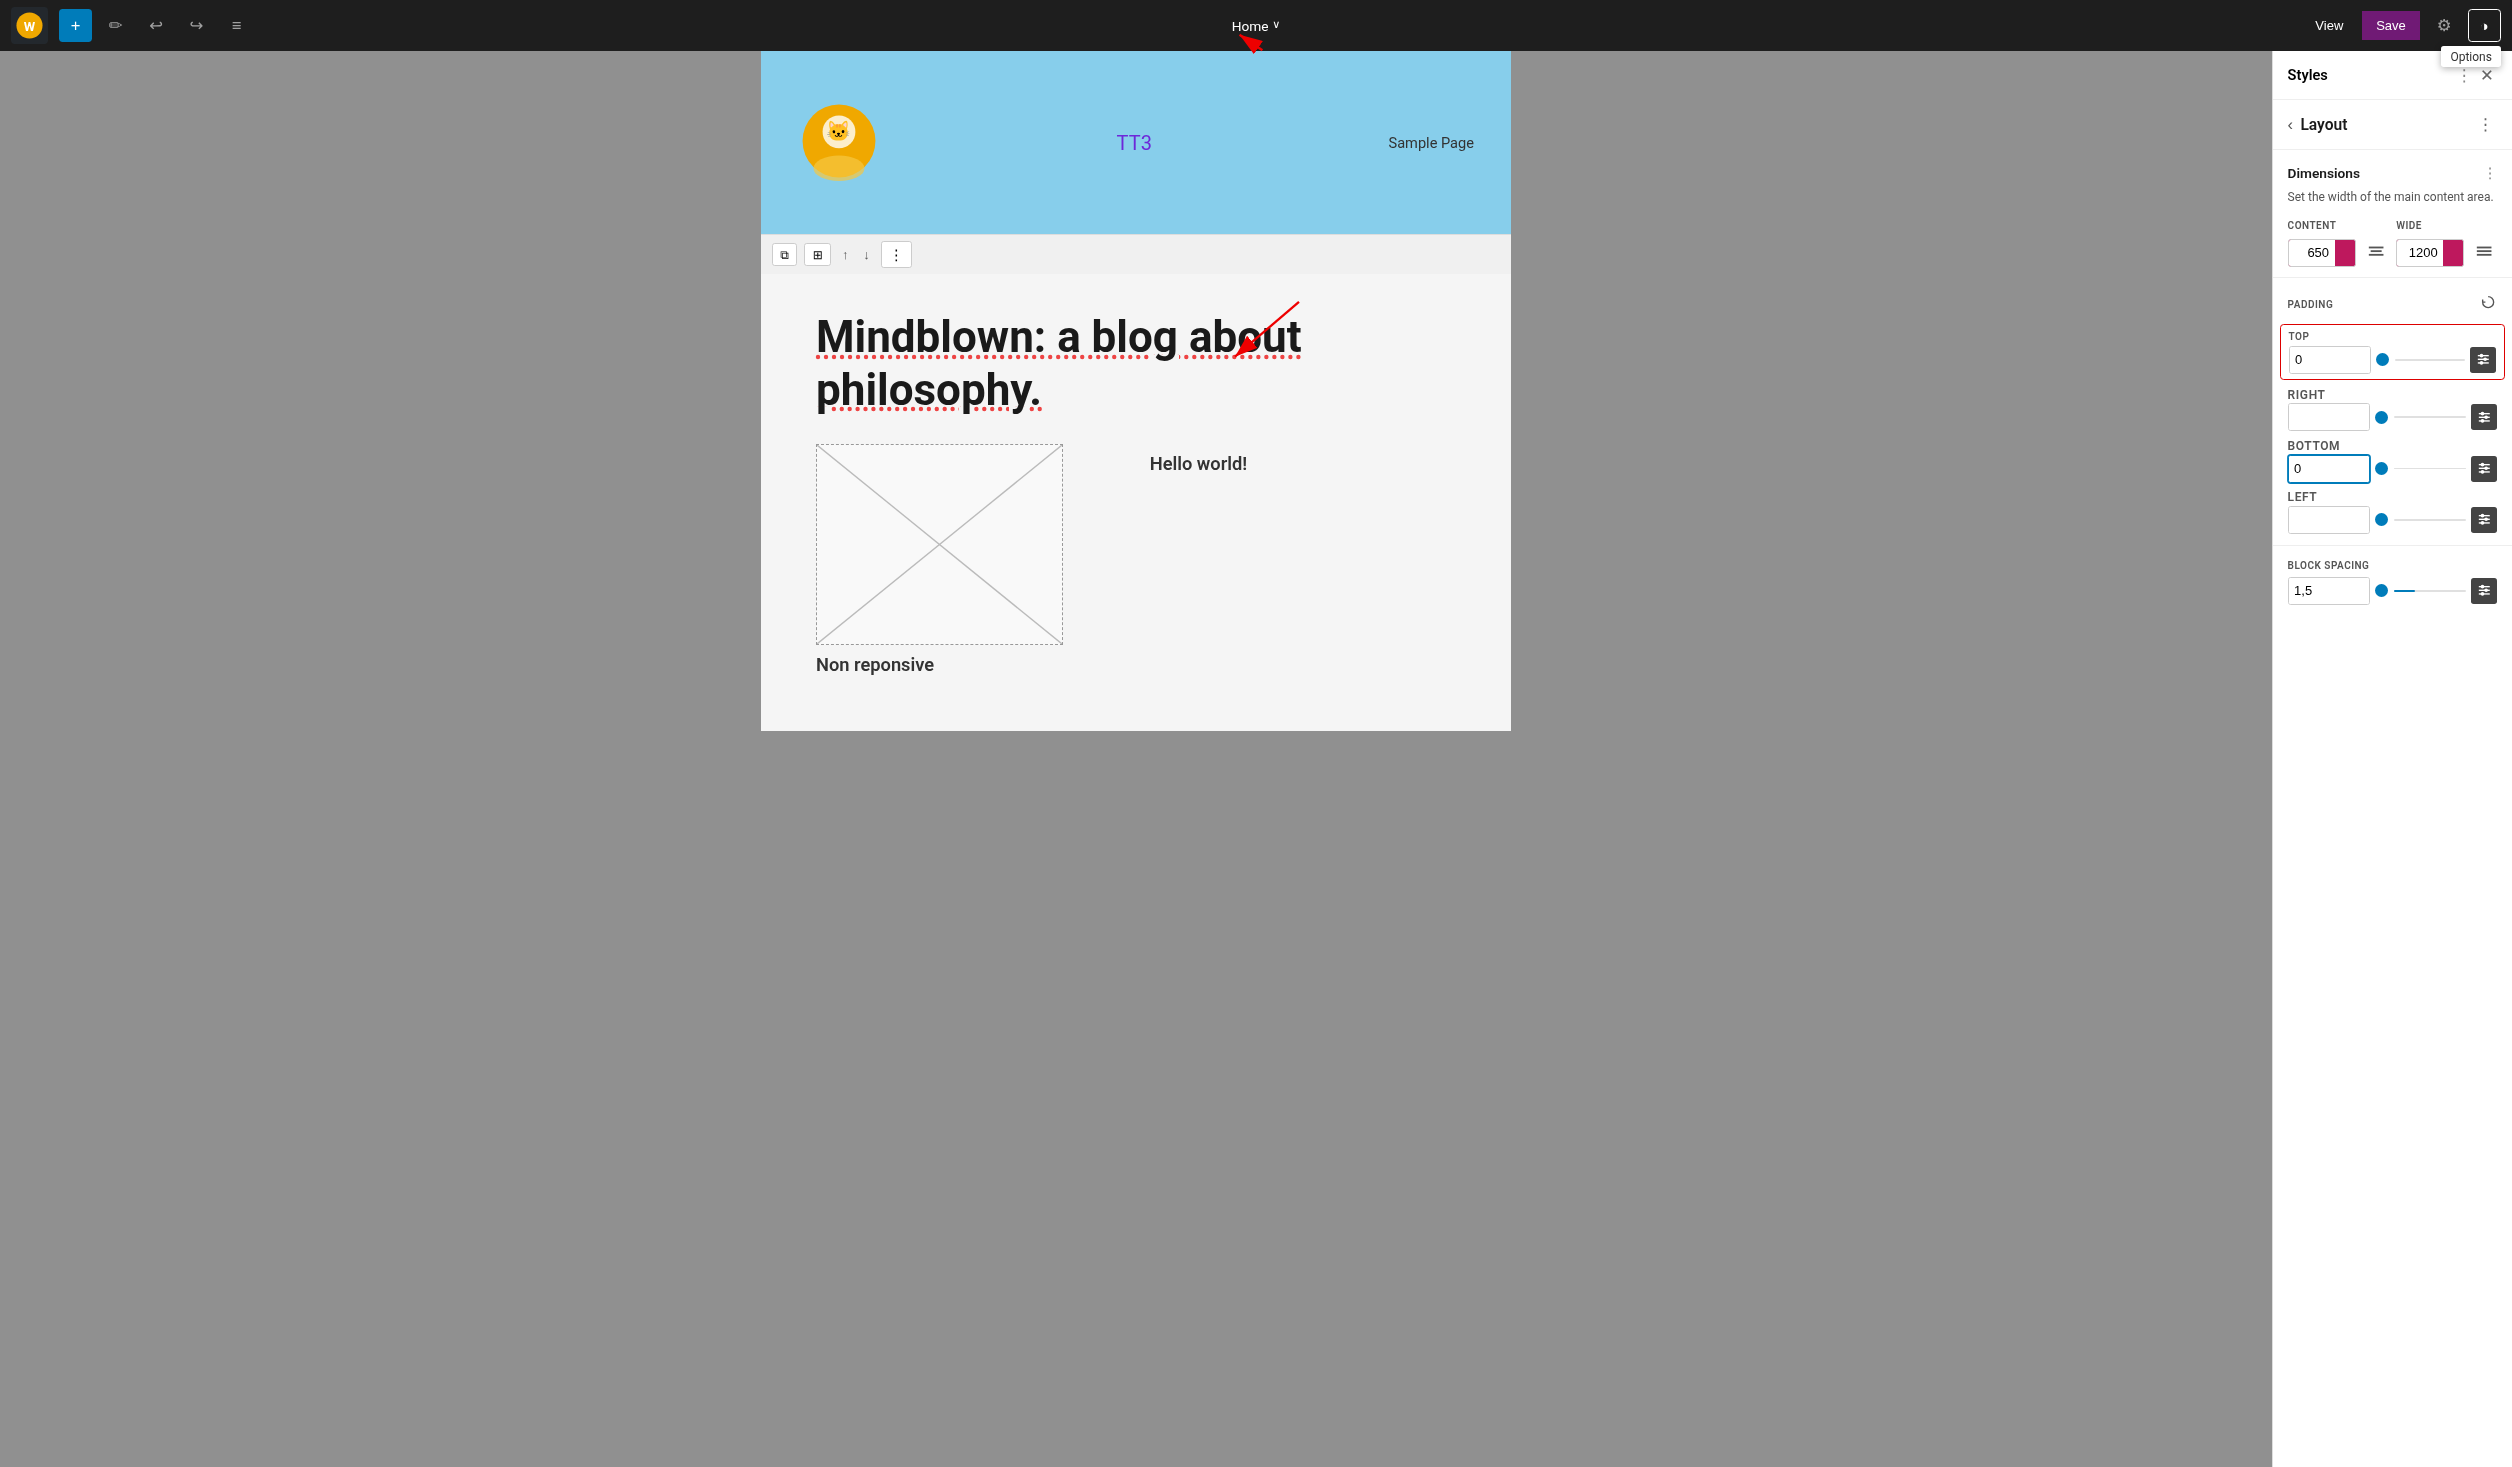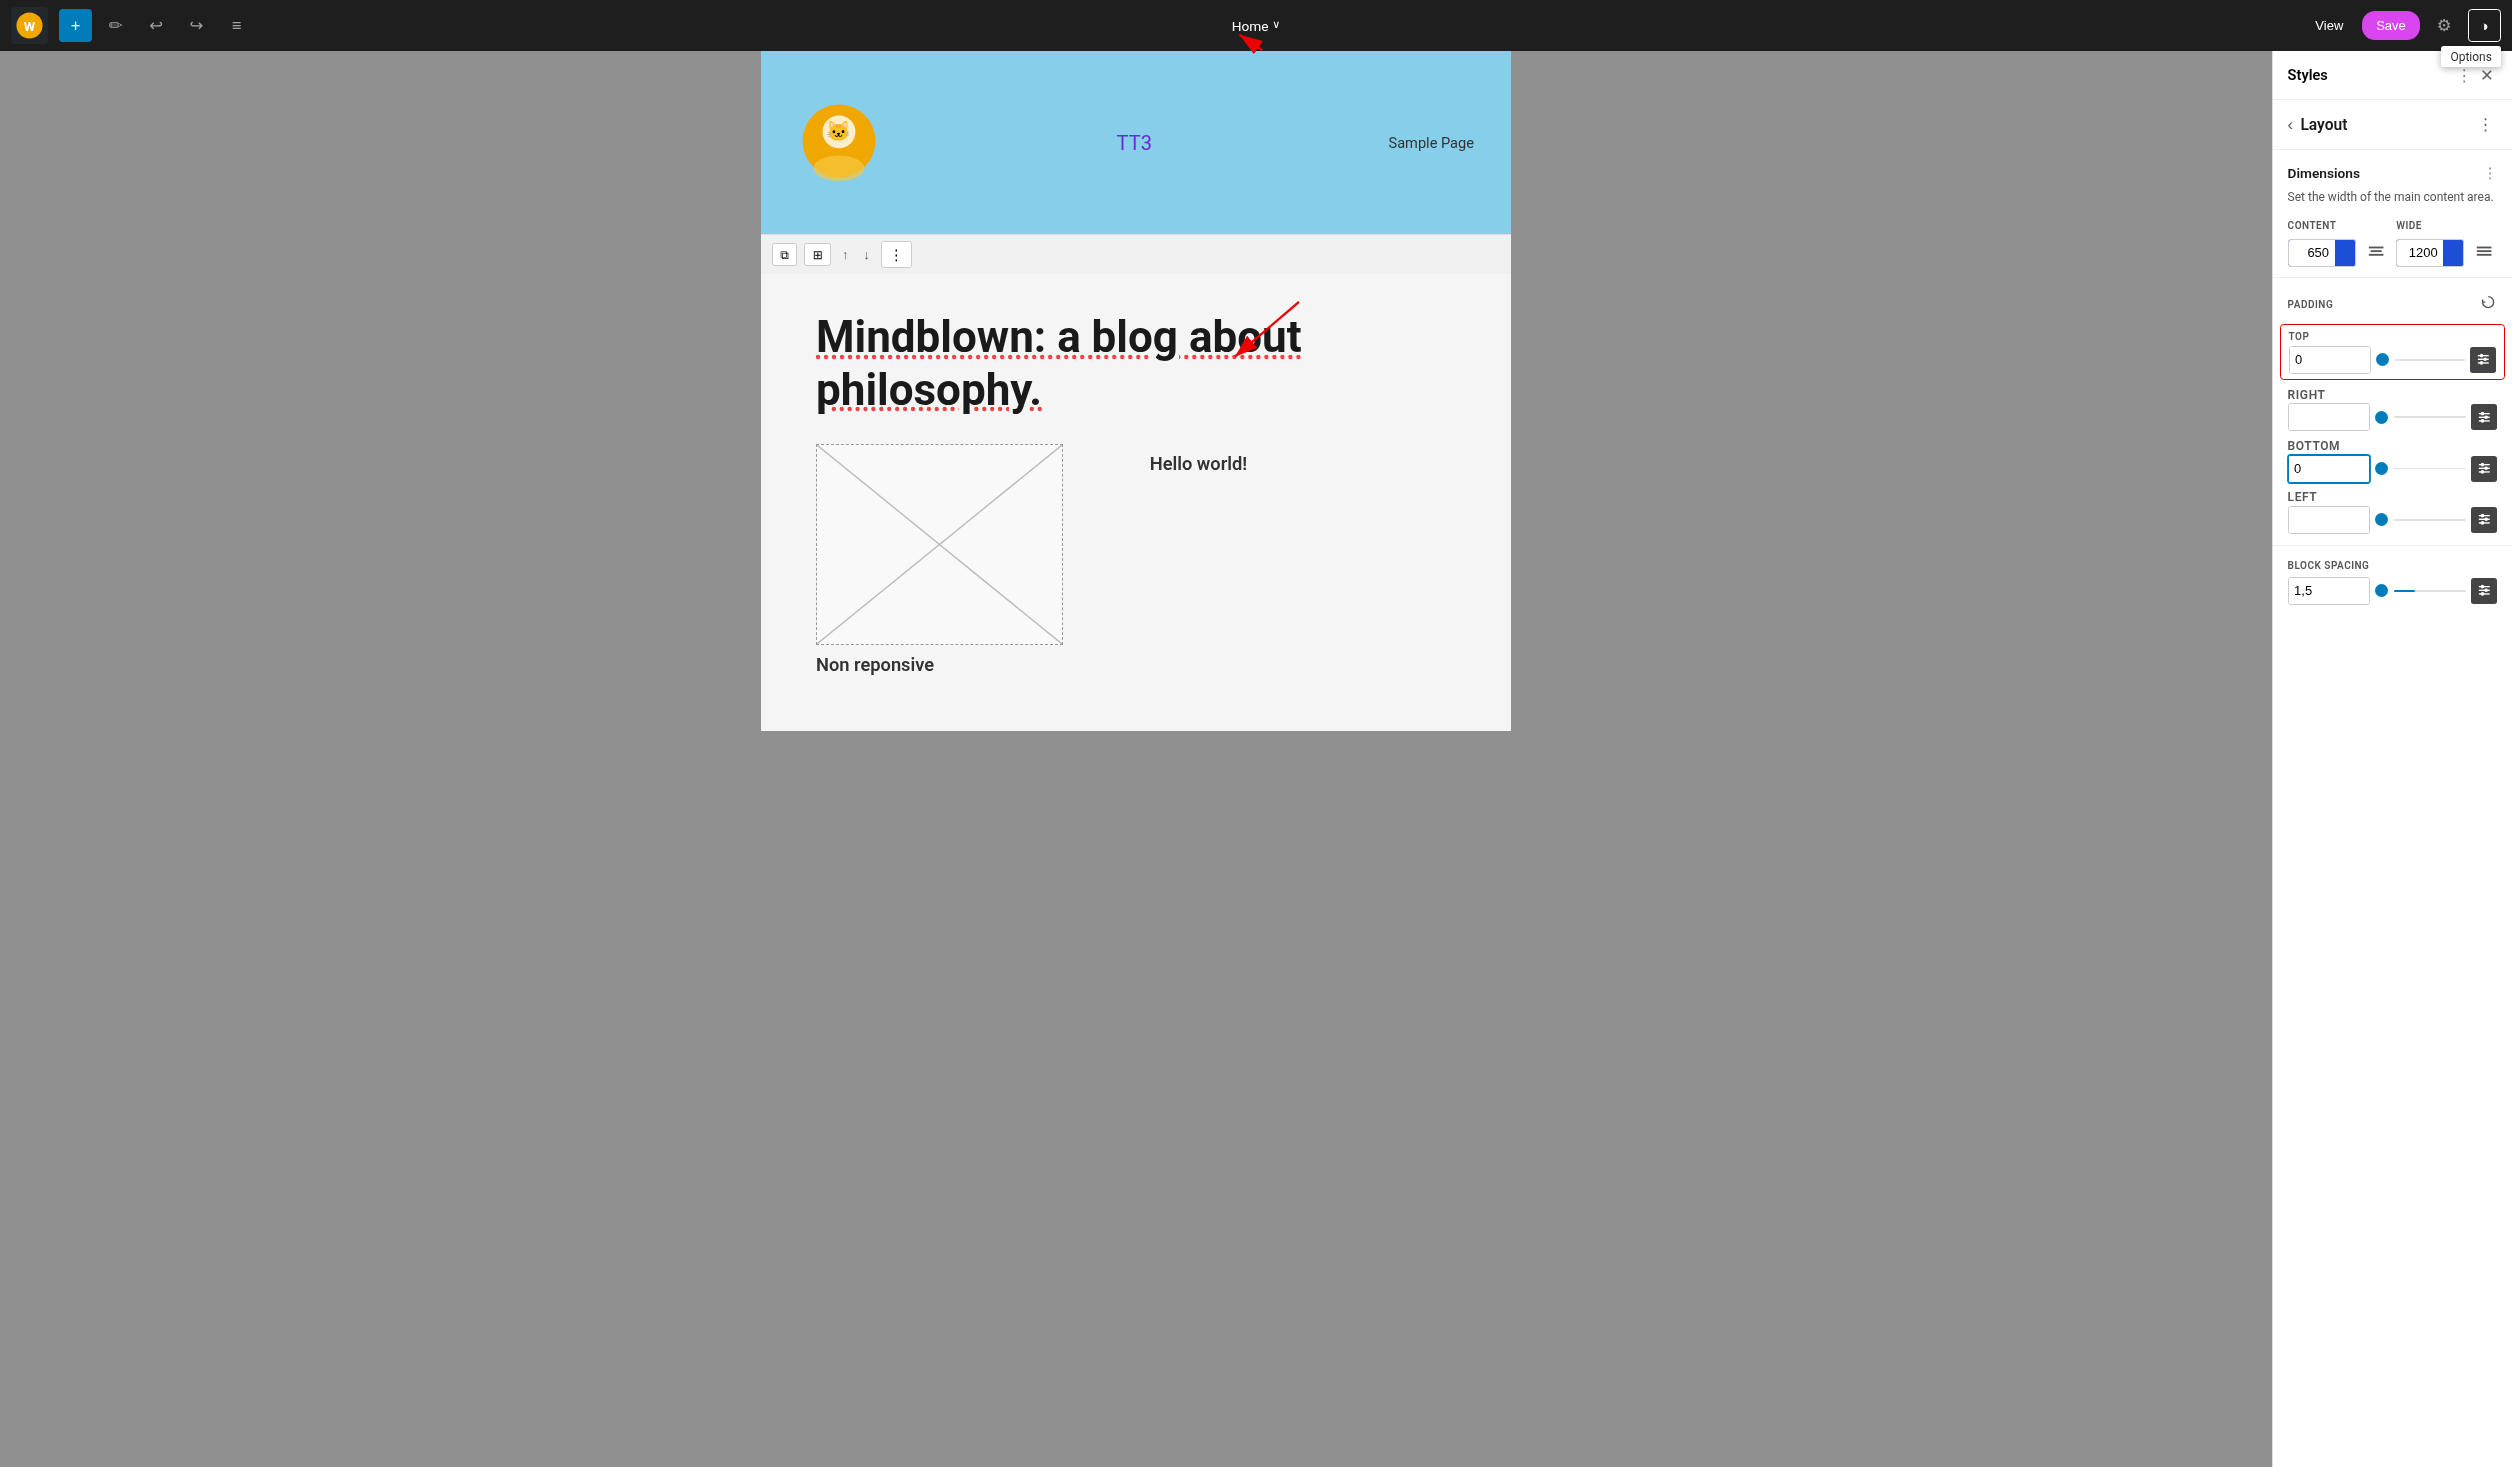--- a/index.html
+++ b/index.html
@@ -63,26 +63,26 @@
     .view-btn {
       background: transparent;
       color: #fff;
       border: none;
       padding: 5.5px 11px;
       font-size: 13px;
       cursor: pointer;
       border-radius: 3.7px;
     }
     .save-btn {
-      background: #d946ef;
+      background: #701a75;
       color: #fff;
       border: none;
       padding: 7.3px 14.6px;
       font-size: 13px;
-      border-radius: 13px;
+      border-radius: 0;
       cursor: pointer;
       font-weight: 500;
     }
     .gear-btn {
       background: transparent;
       color: #a0a0a0;
       border: none;
       width: 33px; height: 33px;
       display: flex; align-items: center; justify-content: center;
       cursor: pointer;
@@ -358,21 +358,21 @@
       letter-spacing: 0.05em;
       text-transform: uppercase;
       flex: 1;
     }
 
     .dim-input-group {
       display: flex;
       align-items: center;
       border: 0.9px solid #ccc;
       border-radius: 2.7px;
-      background: #1d4ed8;
+      background: #be185d;
       overflow: hidden;
       gap: 24px;
     }
     .dim-input {
       width: 46px;
       border: none;
       outline: none;
       padding: 5.5px 5.5px;
       font-size: 13px;
       text-align: right;

